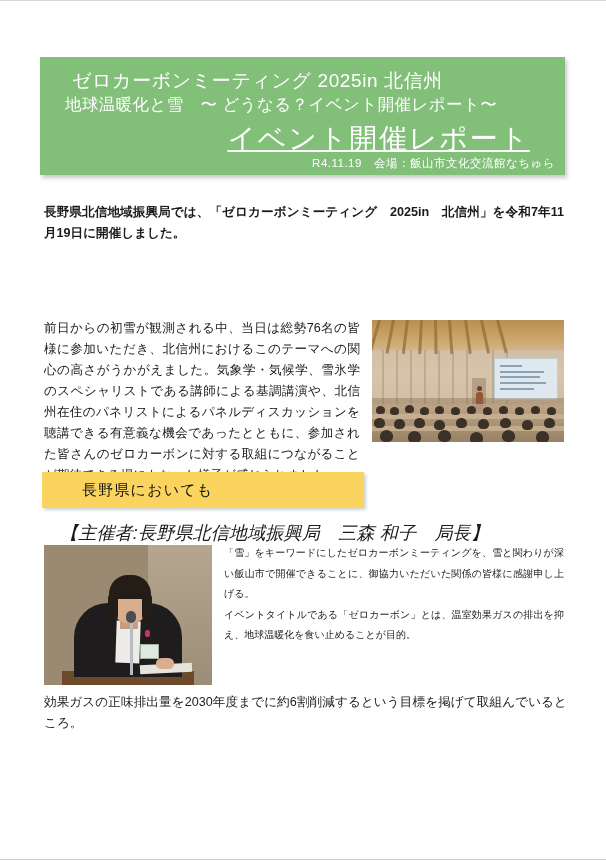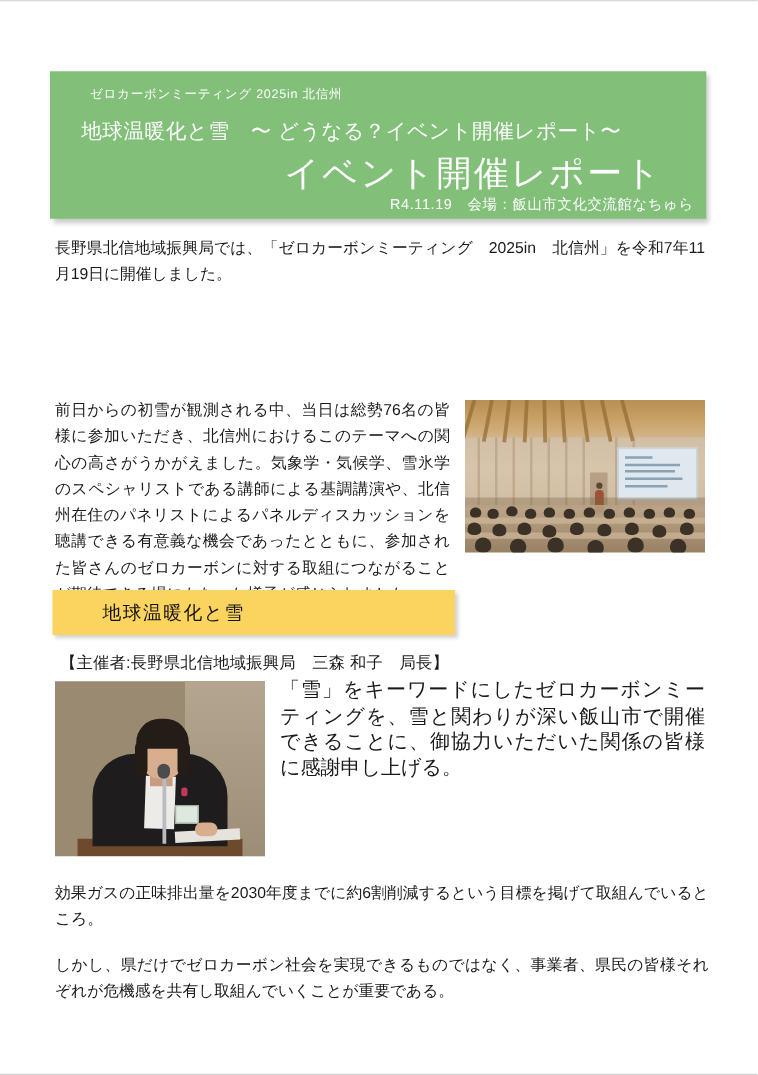--- a/index.html
+++ b/index.html
@@ -45,21 +45,21 @@
     height: 118px;
     background: #82c07a;
     box-shadow: 2px 3px 4px rgba(0,0,0,0.22);
     box-sizing: border-box;
     color: #ffffff;
   }
   .banner-line1 {
     position: absolute;
     left: 32px;
     top: 11px;
-    font-size: 10px;
+    font-size: 19px;
     letter-spacing: 0.6px;
     white-space: nowrap;
     font-weight: 500;
   }
   .banner-line2 {
     position: absolute;
     left: 25px;
     top: 37px;
     font-size: 16.5px;
     letter-spacing: 0.4px;
@@ -69,41 +69,43 @@
   .banner-title {
     position: absolute;
     left: 0;
     top: 63px;
     width: 490px;
     text-align: right;
     font-size: 28px;
     letter-spacing: 1.8px;
     white-space: nowrap;
     font-weight: 500;
+    text-decoration: underline;
   }
   .banner-meta {
     position: absolute;
     left: 0;
     top: 99px;
     width: 515px;
     text-align: right;
     font-size: 11.5px;
     letter-spacing: 0.5px;
     white-space: nowrap;
   }
 
   
   .intro {
     position: absolute;
     left: 44px;
-    top: 188px;
+    top: 202px;
     width: 520px;
     font-size: 12.6px;
     line-height: 21px;
     text-align: justify;
+    font-weight: bold;
   }
   .intro p {
     margin: 0 0 10px 0;
   }
   .intro p:last-child { margin-bottom: 0; }
 
   
   .wrap-block {
     position: absolute;
     left: 44px;
@@ -238,34 +240,35 @@
     font-size: 15px;
     letter-spacing: 1.2px;
     color: #121212;
     white-space: nowrap;
     font-weight: 500;
   }
 
   
   .attribution {
     position: absolute;
-    left: 48px;
+    left: 60px;
     top: 521px;
-    font-size: 13px;
+    font-size: 18px;
     letter-spacing: 0.2px;
     white-space: nowrap;
+    font-style: italic;
   }
 
   
   .greeting {
     position: absolute;
     left: 44px;
     top: 543px;
     width: 520px;
-    font-size: 16px;
+    font-size: 10px;
     line-height: 20.6px;
     text-align: justify;
   }
   .portrait {
     float: left;
     width: 168px;
     height: 140px;
     margin: 2px 12px 4px 0;
     position: relative;
     overflow: hidden;
@@ -409,21 +412,21 @@
   
   .closing {
     position: absolute;
     left: 44px;
     top: 688px;
     width: 523px;
     font-size: 12.6px;
     line-height: 21px;
     text-align: justify;
   }
-  .closing p { margin: 16px 0 2px 0; }
+  .closing p { margin: 4px 0 2px 0; }
   .closing p.gap { margin-top: 8px; }
 </style>
 </head>
 <body>
 
 <div class="page">
 
   <div class="page-edge-top"></div>
 
   <div class="banner">
@@ -499,21 +502,21 @@
         <div class="hall-head" style="left:66px; top:26px; width:13px; height:12px;"></div>
         <div class="hall-head" style="left:98px; top:28px; width:13px; height:12px;"></div>
         <div class="hall-head" style="left:130px;top:26px; width:13px; height:12px;"></div>
         <div class="hall-head" style="left:164px;top:27px; width:13px; height:12px;"></div>
       </div>
     </div>
     <p>前日からの初雪が観測される中、当日は総勢76名の皆様に参加いただき、北信州におけるこのテーマへの関心の高さがうかがえました。気象学・気候学、雪氷学のスペシャリストである講師による基調講演や、北信州在住のパネリストによるパネルディスカッションを聴講できる有意義な機会であったとともに、参加された皆さんのゼロカーボンに対する取組につながることが期待できる場にもなった様子が感じられました。</p>
   </div>
 
   <div class="section-bar">
-    <div class="section-bar-label">地球温暖化と雪</div>
+    <div class="section-bar-label">長野県においても</div>
   </div>
 
   <div class="attribution">【主催者:長野県北信地域振興局　三森 和子　局長】</div>
 
   <div class="greeting">
     <div class="portrait">
       <div class="pt-bg"></div>
       <div class="pt-bg2"></div>
       <div class="pt-podium"></div>
       <div class="pt-suit"></div>
@@ -524,21 +527,21 @@
       <div class="pt-hair-side-l"></div>
       <div class="pt-hair-side-r"></div>
       <div class="pt-pin"></div>
       <div class="pt-badge"></div>
       <div class="pt-mic-stem"></div>
       <div class="pt-mic-head"></div>
       <div class="pt-paper"></div>
       <div class="pt-hand"></div>
     </div>
     <p>「雪」をキーワードにしたゼロカーボンミーティングを、雪と関わりが深い飯山市で開催できることに、御協力いただいた関係の皆様に感謝申し上げる。</p>
+    <p>イベントタイトルである「ゼロカーボン」とは、温室効果ガスの排出を抑え、地球温暖化を食い止めることが目的。</p>
   </div>
 
   <div class="closing">
     <p>効果ガスの正味排出量を2030年度までに約6割削減するという目標を掲げて取組んでいるところ。</p>
-    <p>しかし、県だけでゼロカーボン社会を実現できるものではなく、事業者、県民の皆様それぞれが危機感を共有し取組んでいくことが重要である。</p>
   </div>
 
   <div class="page-edge-bottom"></div>
 </div>
 
 </body></html>

